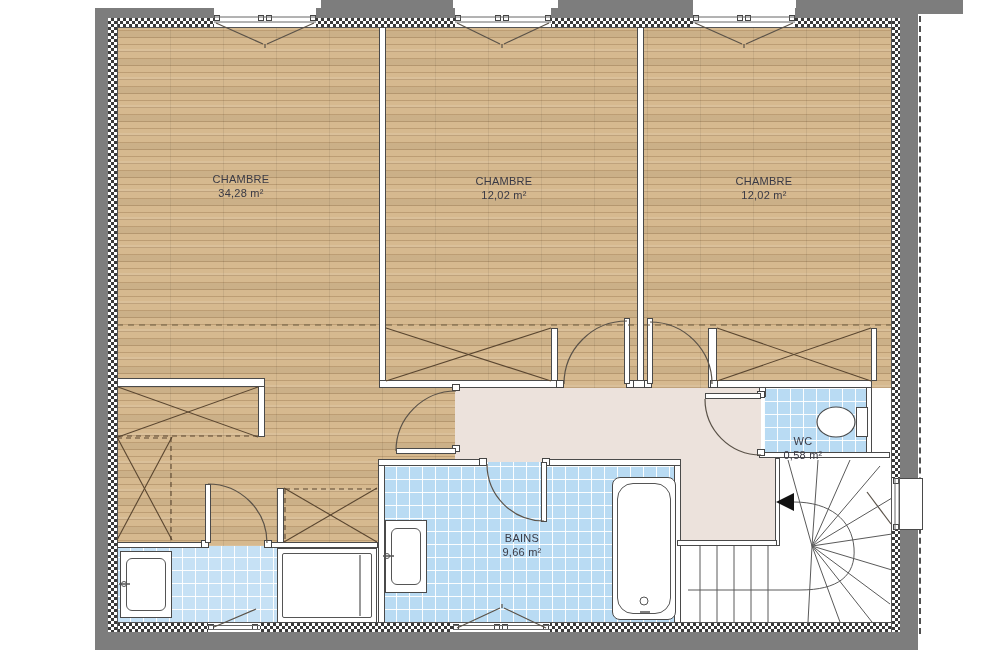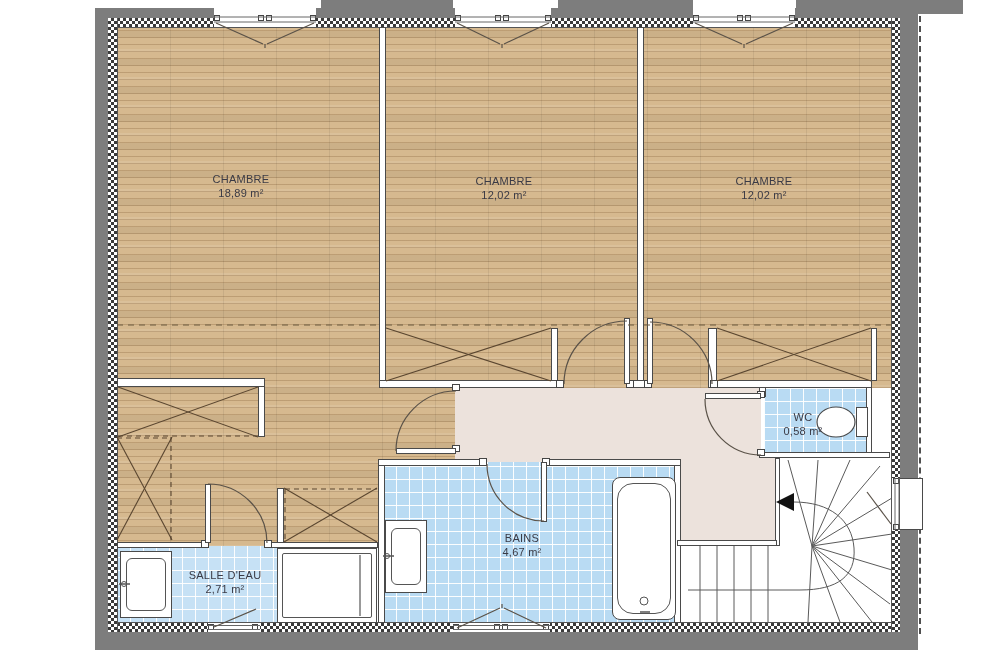--- a/index.html
+++ b/index.html
@@ -242,36 +242,32 @@
       <line x1="812" y1="546" x2="872" y2="622"></line>
       <line x1="812" y1="546" x2="840" y2="622"></line>
       <line x1="812" y1="546" x2="808" y2="622"></line>
       <path d="M 794 502 C 830 502 852 520 854 548 C 856 576 838 590 800 590 L 688 590"></path>
     </g>
     <polygon points="776,502 794,493 794,511" fill="#111" stroke="none"></polygon>
   </svg>
 
   <div class="lab" style="left:171px;top:172px;width:140px;">
     <span class="nm">CHAMBRE</span>
-    <span class="ar">18,89 m²</span>
+    <span class="ar">34,28 m²</span>
   </div>
   <div class="lab" style="left:434px;top:174px;width:140px;">
     <span class="nm">CHAMBRE</span>
     <span class="ar">12,02 m²</span>
   </div>
   <div class="lab" style="left:694px;top:174px;width:140px;">
     <span class="nm">CHAMBRE</span>
     <span class="ar">12,02 m²</span>
   </div>
-  <div class="lab" style="left:763px;top:410px;width:80px;">
+  <div class="lab" style="left:763px;top:434px;width:80px;">
     <span class="nm">WC</span>
     <span class="ar">0,58 m²</span>
   </div>
   <div class="lab" style="left:452px;top:531px;width:140px;">
     <span class="nm">BAINS</span>
-    <span class="ar">4,67 m²</span>
-  </div>
-  <div class="lab" style="left:155px;top:568px;width:140px;">
-    <span class="nm">SALLE D'EAU</span>
-    <span class="ar">2,71 m²</span>
+    <span class="ar">9,66 m²</span>
   </div>
 
 </div>
 
 </body></html>

